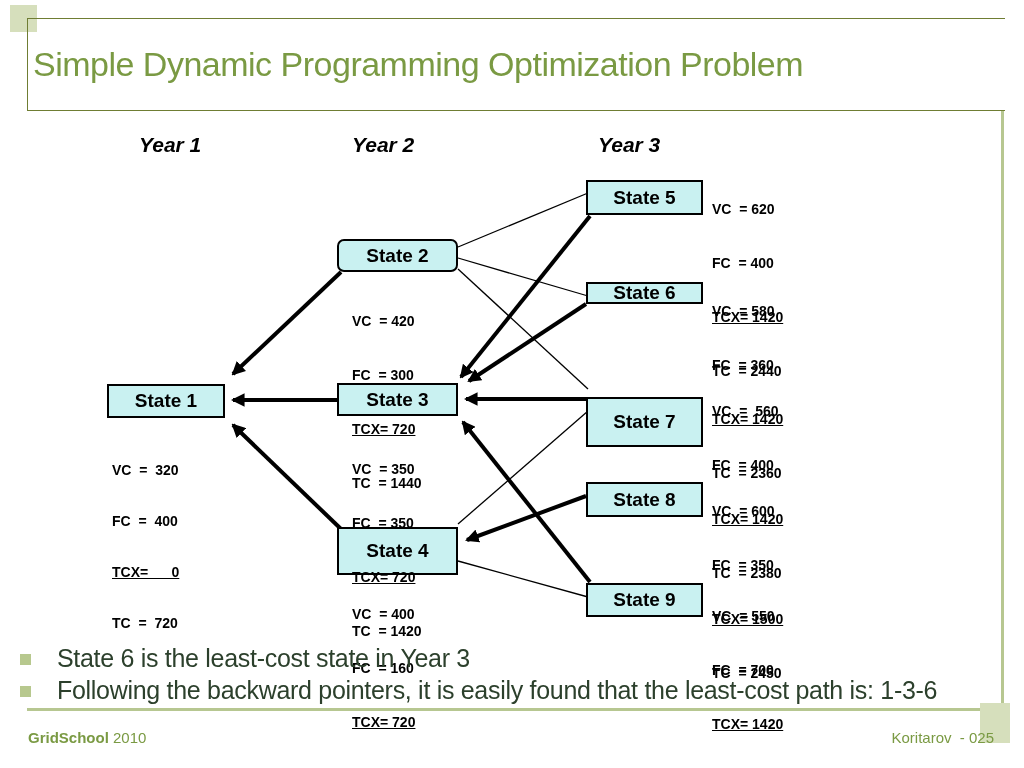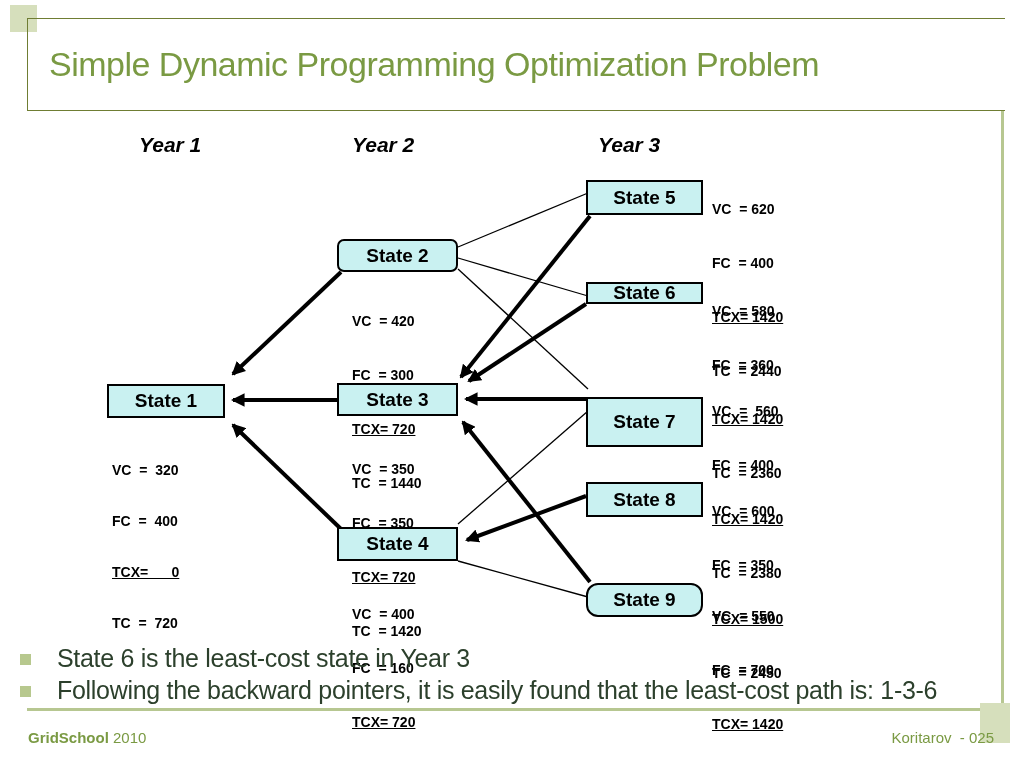--- a/index.html
+++ b/index.html
@@ -7,46 +7,46 @@
               font-family:"Liberation Sans", sans-serif; }
   #slide { position:relative; width:1024px; height:768px; background:#ffffff; overflow:hidden; }
 
   .corner-square { position:absolute; background:#d6dfbc; }
   #corner-tl { left:10px; top:5px; width:27px; height:27px; }
   #corner-br { left:980px; top:703px; width:30px; height:40px; }
 
   #title-box { position:absolute; left:27px; top:18px; width:978px; height:93px;
                border-top:1px solid #6f7d33; border-left:1px solid #6f7d33;
                border-bottom:1px solid #6f7d33;
-               display:flex; align-items:center; padding-left:21px; }
+               display:flex; align-items:center; padding-left:5px; }
   #title-text { color:#7a9a43; font-size:34px; letter-spacing:-0.5px; }
 
   #content-box { position:absolute; left:27px; top:111px; width:977px; height:600px;
                  border-right:3px solid #b7c791; border-bottom:3px solid #b7c791; }
   #content-topline { position:absolute; left:27px; top:110px; width:977px; height:1px;
                      background:#6f7d33; }
 
   .year-label { position:absolute; font-size:21px; font-weight:bold; font-style:italic;
                 color:#000; white-space:pre; }
   #year-1 { left:139px; top:133px; }
   #year-2 { left:352px; top:133px; }
   #year-3 { left:598px; top:133px; }
 
   .node { position:absolute; background:#c9f1f1; border:2px solid #000;
           display:flex; align-items:center; justify-content:center;
           font-size:19px; font-weight:bold; color:#000; }
   #n-state1 { left:107px; top:384px; width:118px; height:34px; }
   #n-state2 { left:337px; top:239px; width:121px; height:33px;border-radius:7px; }
   #n-state3 { left:337px; top:383px; width:121px; height:33px; }
-  #n-state4 { left:337px; top:527px; width:121px; height:34px; }
+  #n-state4 { left:337px; top:527px; width:121px; height:48px; }
   #n-state5 { left:586px; top:180px; width:117px; height:35px; }
   #n-state6 { left:586px; top:282px; width:117px; height:22px; }
   #n-state7 { left:586px; top:397px; width:117px; height:50px; }
   #n-state8 { left:586px; top:482px; width:117px; height:35px; }
-  #n-state9 { left:586px; top:583px; width:117px; height:34px;border-radius:12px; }
+  #n-state9 { left:586px; top:583px; width:117px; height:34px; }
 
   .costs { position:absolute; font-size:14px; font-weight:bold; line-height:18px;
            color:#000; white-space:pre; }
   .costs .u { text-decoration:underline; }
   #c-state1 { left:112px; top:428px; line-height:17px; }
   #c-state2 { left:352px; top:276px; }
   #c-state3 { left:352px; top:424px; }
   #c-state4 { left:352px; top:569px; }
   #c-state5 { left:712px; top:164px; }
   #c-state6 { left:712px; top:266px; }

